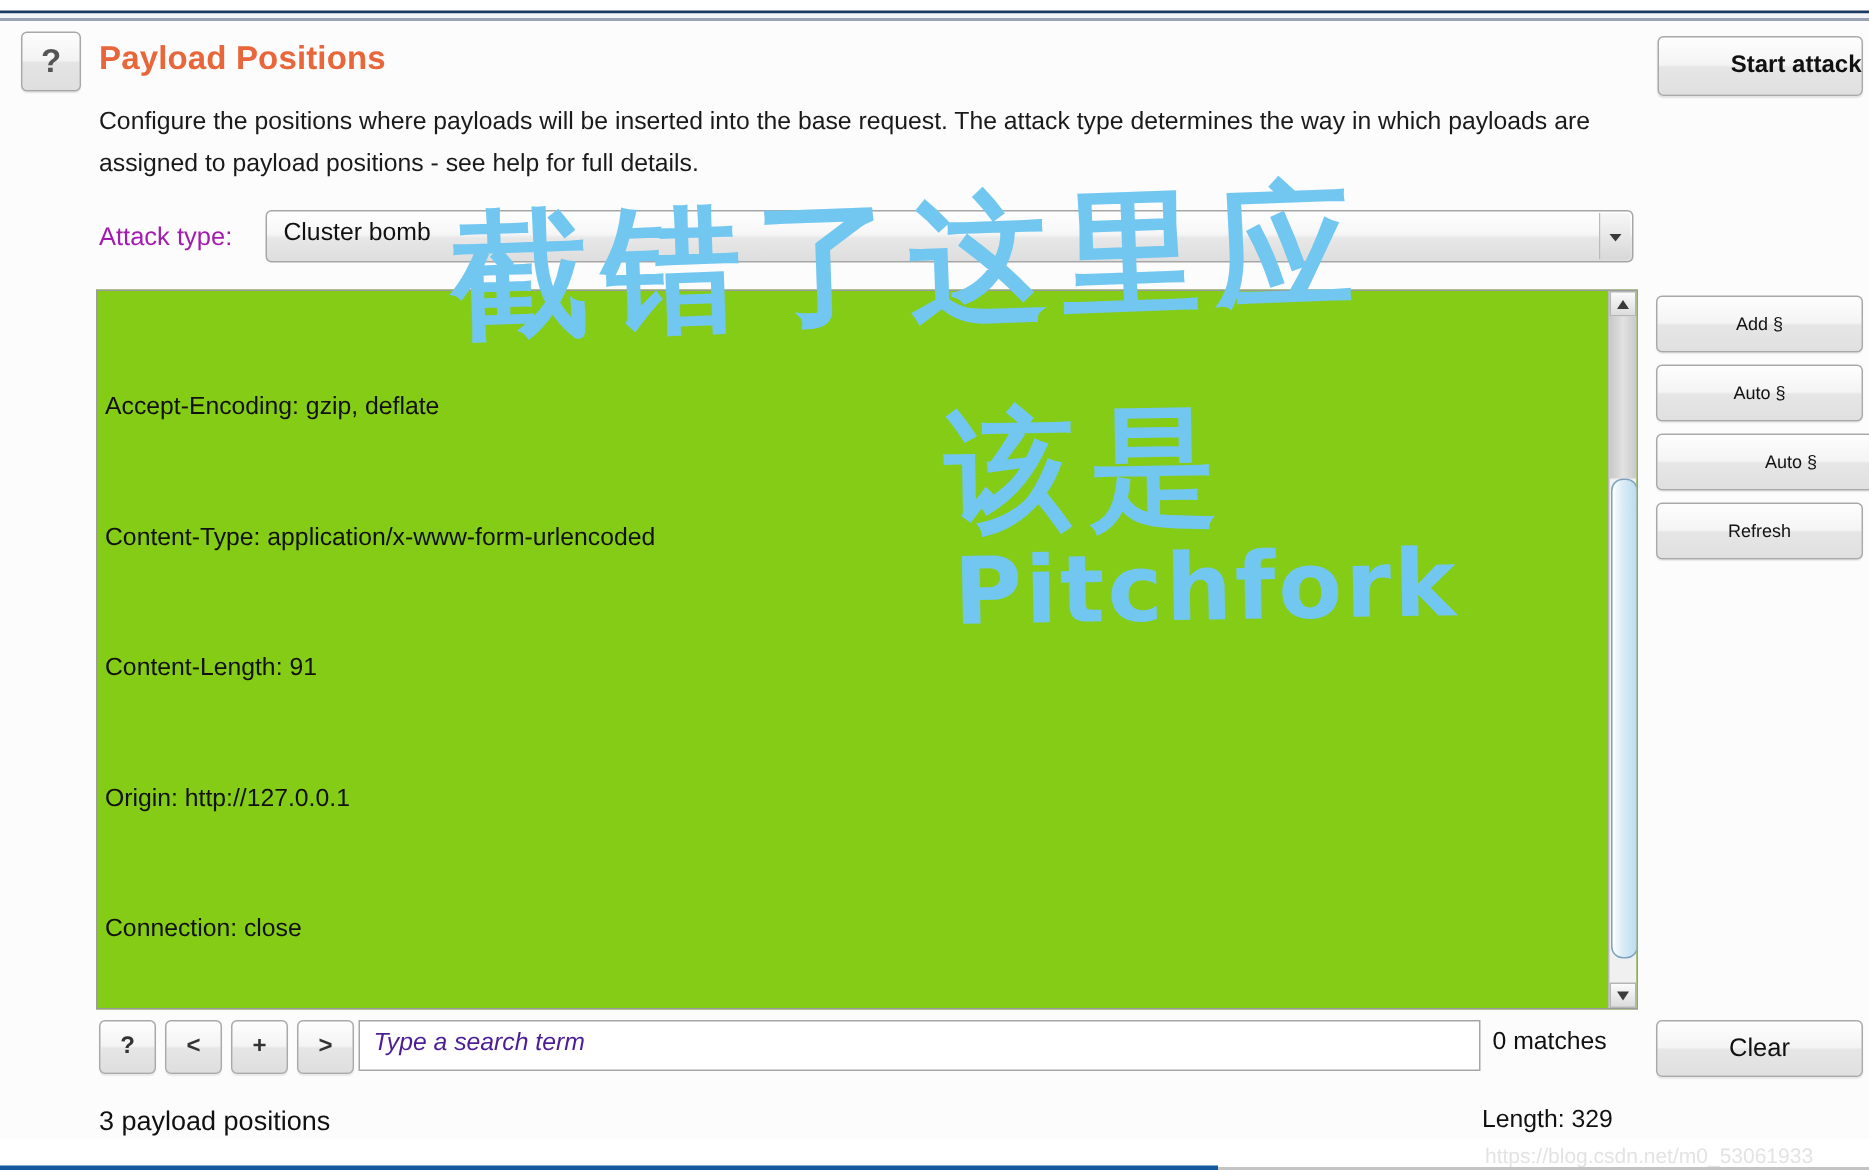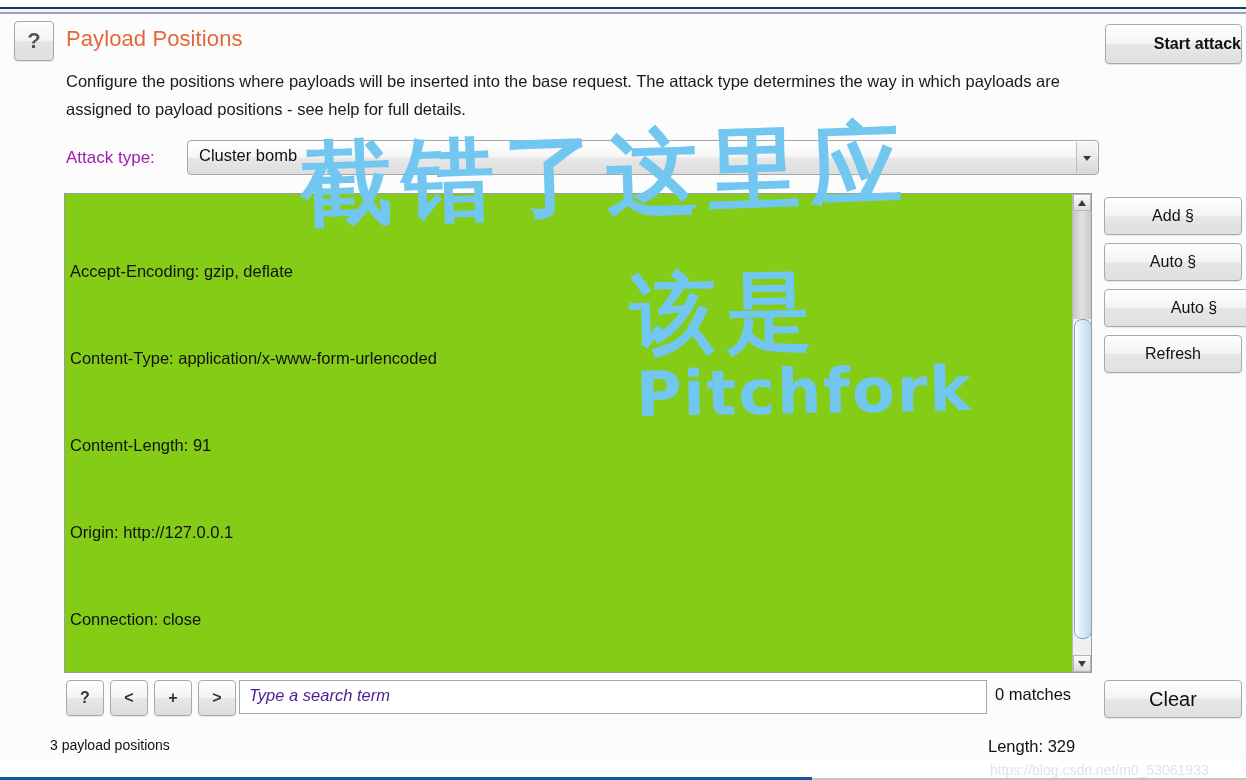--- a/index.html
+++ b/index.html
@@ -47,21 +47,21 @@
     font-weight: bold;
     line-height: 38px;
     text-align: center;
     cursor: pointer;
   }
 
   #page-title {
     position: absolute; left: 66px; top: 19px;
     color: #e8663a;
     font-size: 22px;
-    font-weight: normal;
+    font-weight: bold;
     letter-spacing: 0.1px;
   }
 
   #start-attack-button {
     position: absolute; left: 1105px; top: 17px; width: 135px; height: 38px;
     border: 1px solid #a9a9a9;
     border-radius: 4px;
     background: linear-gradient(to bottom, #fefefe 0%, #f4f4f4 48%, #e6e6e6 52%, #e0e0e0 100%);
     box-shadow: 0 1px 1px rgba(0,0,0,0.10);
     font-size: 16px;
@@ -81,21 +81,21 @@
   }
 
   
   #attack-type-label {
     position: absolute; left: 66px; top: 141px;
     font-size: 17px;
     color: #a21caf;
     text-align: right;
   }
   #attack-type-select {
-    position: absolute; left: 187px; top: 133px; width: 910px; height: 33px;
+    position: absolute; left: 177px; top: 133px; width: 910px; height: 33px;
     border: 1px solid #a6a6a6;
     border-radius: 4px;
     background: linear-gradient(to bottom, #ffffff 0%, #f6f6f6 46%, #e7e7e7 54%, #dedede 100%);
     cursor: pointer;
     text-decoration: underline;
   }
   #attack-type-value {
     position: absolute; left: 11px; top: 5px;
     font-size: 16.5px;
     color: #111;
@@ -164,21 +164,21 @@
     cursor: pointer;
   }
 
   
   .side-button {
     position: absolute; left: 1104px; width: 136px; height: 36px;
     border: 1px solid #a9a9a9;
     border-radius: 4px;
     background: linear-gradient(to bottom, #fefefe 0%, #f4f4f4 48%, #e6e6e6 52%, #e0e0e0 100%);
     box-shadow: 0 1px 1px rgba(0,0,0,0.08);
-    font-size: 16px;
+    font-size: 12px;
     color: #111;
     line-height: 36px;
     text-align: center;
     cursor: pointer;
   }
   #side-button-0 { top: 190px; }
   #side-button-1 { top: 236px; }
   #side-button-2 { top: 282px; padding-left: 21px; }
   #side-button-3 { top: 328px; }
 
@@ -220,31 +220,31 @@
     font-size: 16.5px;
     color: #111;
   }
 
   #clear-button {
     position: absolute; left: 1104px; top: 673px; width: 136px; height: 36px;
     border: 1px solid #a9a9a9;
     border-radius: 4px;
     background: linear-gradient(to bottom, #fefefe 0%, #f4f4f4 48%, #e6e6e6 52%, #e0e0e0 100%);
     box-shadow: 0 1px 1px rgba(0,0,0,0.08);
-    font-size: 20px;
+    font-size: 17px;
     color: #111;
     line-height: 36px;
     text-align: center;
     cursor: pointer;
   }
 
   
   #payload-count {
-    position: absolute; left: 50px; top: 730px;
-    font-size: 14px;
+    position: absolute; left: 66px; top: 730px;
+    font-size: 18px;
     color: #111;
   }
   #length-label {
     position: absolute; left: 988px; top: 730px;
     font-size: 16.5px;
     color: #111;
   }
 
   
   #watermark {

